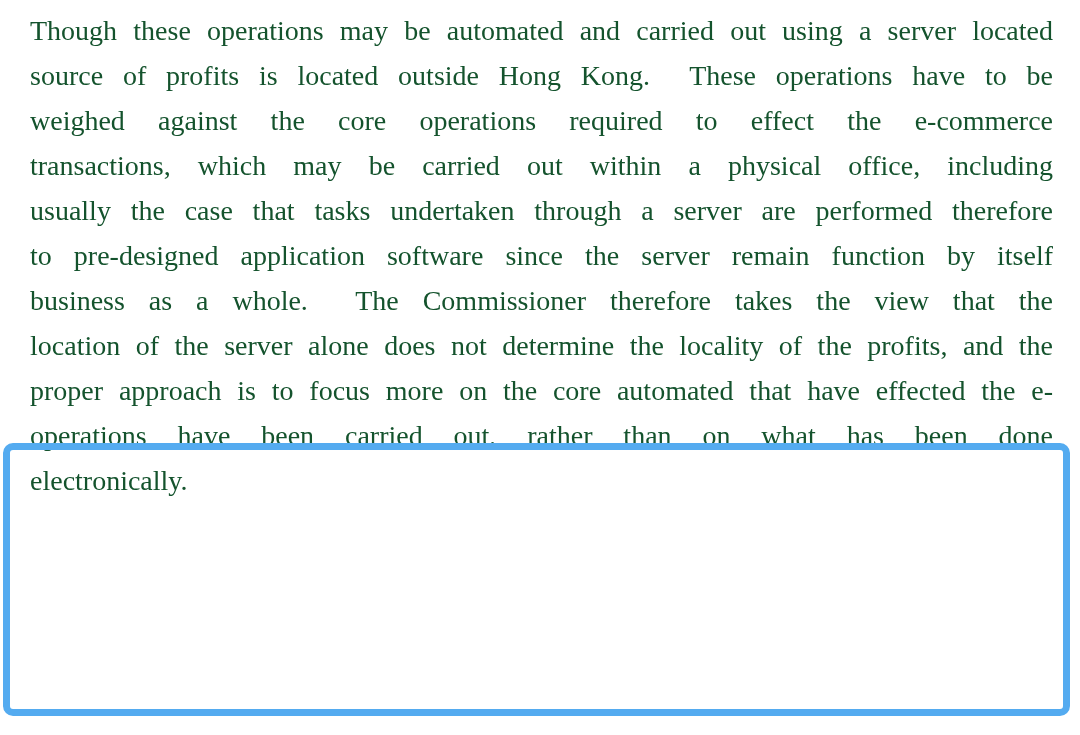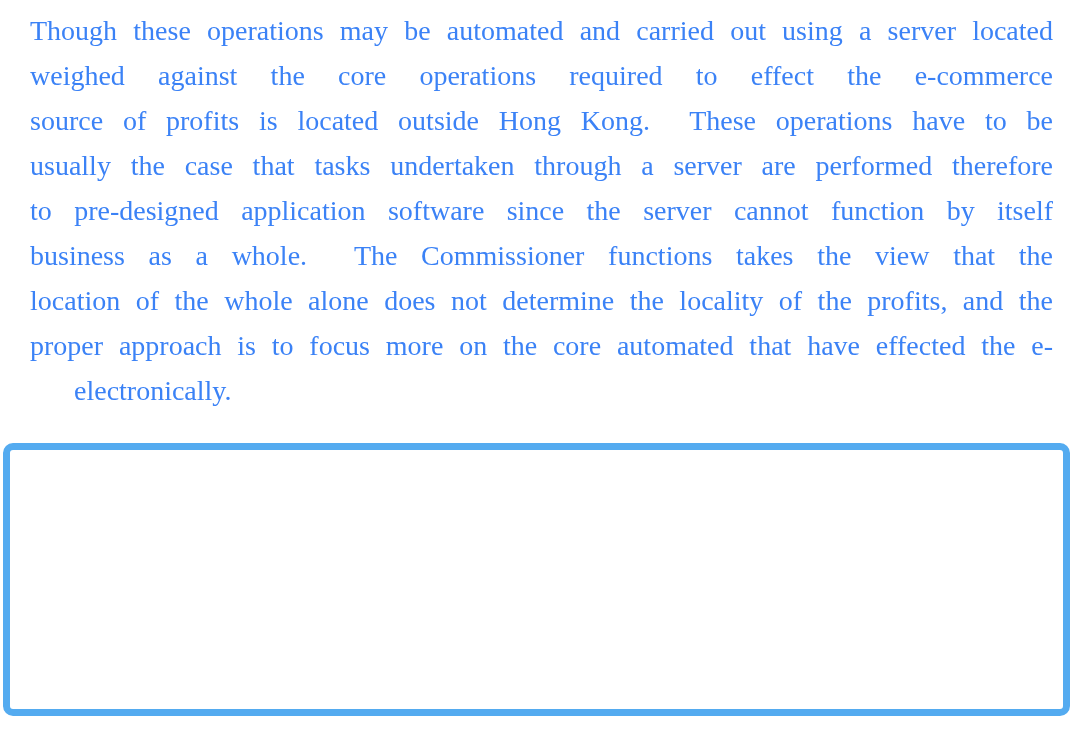--- a/index.html
+++ b/index.html
@@ -9,62 +9,63 @@
   }
   .page {
     position: relative;
     width: 1080px;
     height: 735px;
     background: #ffffff;
     overflow: hidden;
     font-family: "Liberation Serif", "DejaVu Serif", serif;
     font-size: 28px;
     line-height: 45px;
-    color: #3b82f6;
+    color: #14532d;
   }
   .text-block {
     position: absolute;
     left: 30px;
     top: 8px;
     width: 1023px;
   }
   .text-line {
     height: 45px;
     text-align: justify;
     text-align-last: justify;
     white-space: pre-wrap;
     overflow: hidden;
   }
   .text-line.no-justify {
     text-align: right;
     text-align-last: left;
-    margin-left: 44px;
   }
   .highlight-box {
     position: absolute;
     left: 3px;
     top: 443px;
     width: 1067px;
     height: 273px;
     box-sizing: border-box;
     border: 7px solid #54abf0;
     border-radius: 10px;
     pointer-events: none;
     background: transparent;
   }
 </style>
 </head>
 <body>
 
 <div class="page">
   <div class="text-block" id="lines-container">
       <div class="text-line">Though these operations may be automated and carried out using a server located</div>
+      <div class="text-line">source of profits is located outside Hong Kong.  These operations have to be</div>
       <div class="text-line">weighed against the core operations required to effect the e-commerce</div>
-      <div class="text-line">source of profits is located outside Hong Kong.  These operations have to be</div>
+      <div class="text-line">transactions, which may be carried out within a physical office, including</div>
       <div class="text-line">usually the case that tasks undertaken through a server are performed therefore</div>
-      <div class="text-line">to pre-designed application software since the server cannot function by itself</div>
-      <div class="text-line">business as a whole.  The Commissioner functions takes the view that the</div>
-      <div class="text-line">location of the whole alone does not determine the locality of the profits, and the</div>
+      <div class="text-line">to pre-designed application software since the server remain function by itself</div>
+      <div class="text-line">business as a whole.  The Commissioner therefore takes the view that the</div>
+      <div class="text-line">location of the server alone does not determine the locality of the profits, and the</div>
       <div class="text-line">proper approach is to focus more on the core automated that have effected the e-</div>
+      <div class="text-line">operations have been carried out, rather than on what has been done</div>
       <div class="text-line no-justify">electronically.</div>
     </div>
   <div class="highlight-box" style="border-color: rgb(84, 171, 240);"></div>
 </div>
 
 </body></html>

